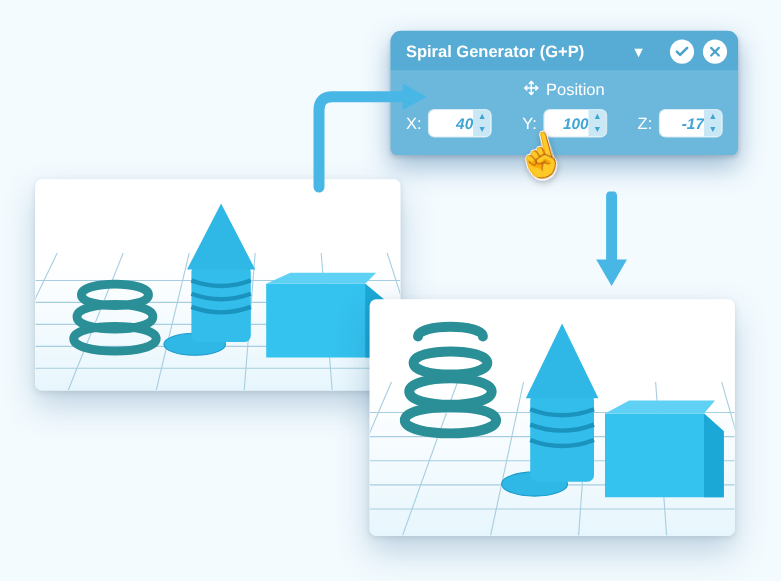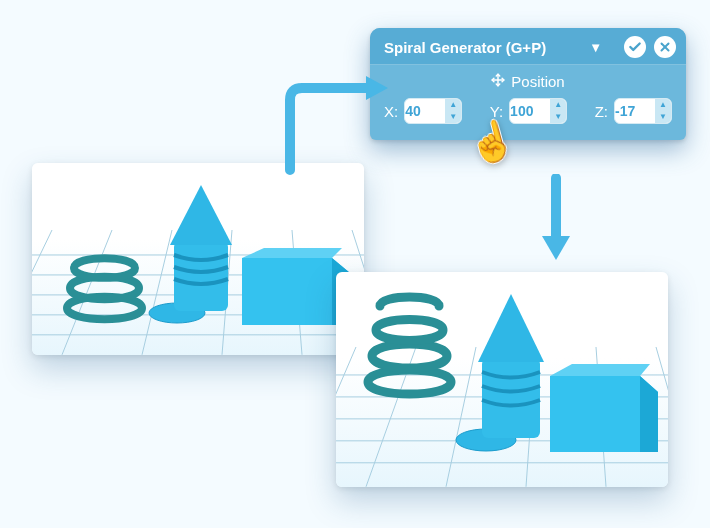--- a/index.html
+++ b/index.html
@@ -9,21 +9,21 @@
     background: #f4fbff;
     border-radius: 18px;
     font-family: -apple-system, "Segoe UI", Arial, sans-serif;
     position: relative;
     overflow: hidden;
   }
 
   
   .panel {
     position: absolute;
-    left: 370px;
+    left: 355px;
     top: 28px;
     width: 316px;
     background: #6cb8dc;
     border-radius: 10px 10px 6px 6px;
     box-shadow: 0 10px 24px rgba(50,110,160,.45), 0 2px 4px rgba(0,0,0,.15);
     color: #fff;
     overflow: visible;
   }
   .panel-header {
     display: flex;
@@ -56,21 +56,21 @@
   }
   .row { display:flex; align-items:center; justify-content:space-between; gap:8px; }
   .field { display:flex; align-items:center; gap:6px; }
   .field-label { font-size:15px; }
   .numbox {
     display:flex; align-items:center;
     background:#fff; color:#3fa4d6; font-weight:700;
     border-radius:6px; height:26px; overflow:hidden;
     border:1px solid #d5eaf3;
   }
-  .numbox .val { width:40px; text-align:left; font-size:14px; }
+  .numbox .val { width:40px; text-align:right; font-size:14px;font-style:italic; }
   .numbox .stepper {
     width:16px; height:100%; background:#c9e7f4;
     display:flex; flex-direction:column;
   }
   .numbox .stepper span{
     flex:1; display:flex; align-items:center; justify-content:center;
     color:#3fa4d6; font-size:8px; line-height:1;
   }
 
   .pointer {

